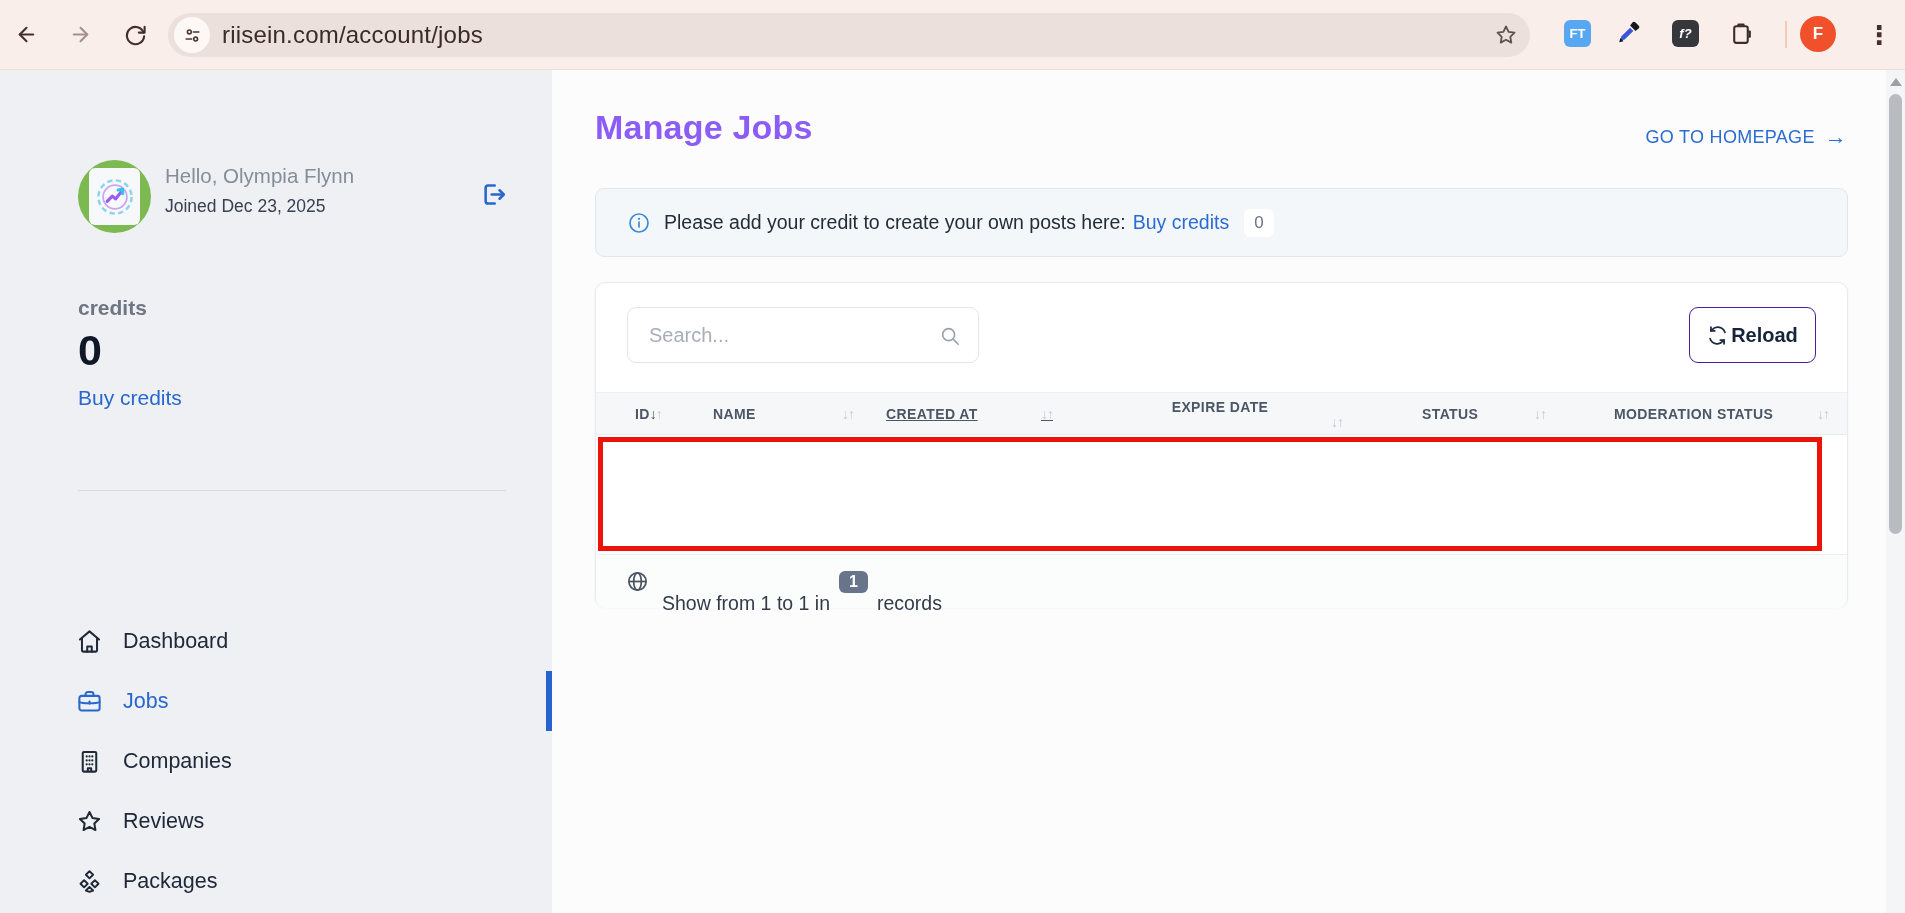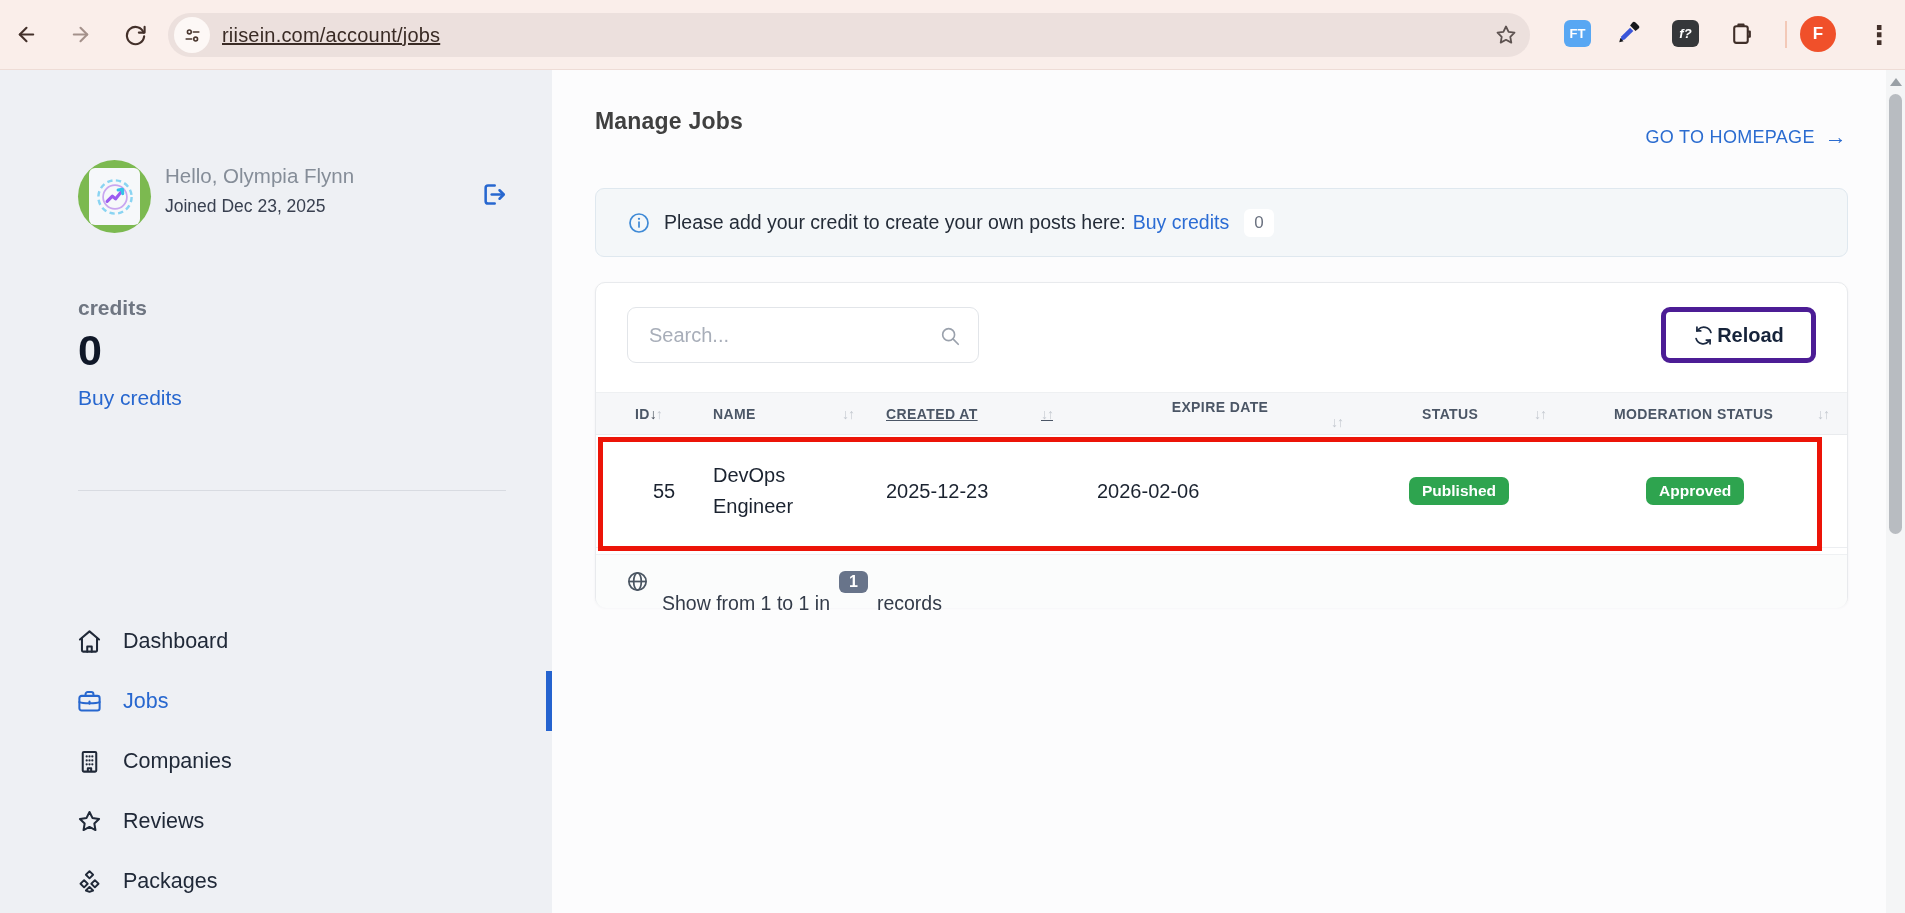--- a/index.html
+++ b/index.html
@@ -10,21 +10,21 @@
   
   .toolbar { position:absolute; left:0; top:0; width:1905px; height:70px; background:#faeeea; border-bottom:1px solid #eedcd6; z-index:30; }
   .tbtn { position:absolute; width:40px; height:40px; top:14px; display:flex; align-items:center; justify-content:center; border-radius:50%; color:#43302a; cursor:pointer; }
   .tbtn svg { width:23px; height:23px; }
   .btn-back { left:6px; }
   .btn-fwd { left:60px; color:#a4918b; }
   .btn-reload { left:115px; }
   .urlbar { position:absolute; left:168px; top:13px; width:1362px; height:44px; background:#ece0dd; border-radius:22px; display:flex; align-items:center; padding:0 12px 0 6px; }
   .site-chip { width:36px; height:36px; border-radius:50%; background:#fdf8f6; display:flex; align-items:center; justify-content:center; color:#4a372f; margin-right:12px; flex:none; }
   .site-chip svg { width:19px; height:19px; }
-  .url-text { font-size:20px; color:#3a2b25; letter-spacing:.2px;text-decoration:underline; }
+  .url-text { font-size:24px; color:#3a2b25; letter-spacing:.2px; }
   .star { margin-left:auto; color:#5d5250; display:flex; }
   .star svg { width:24px; height:24px; }
   .ext-badge { position:absolute; top:20px; width:27px; height:27px; border-radius:6px; color:#fff; font-weight:700; font-size:13px; display:flex; align-items:center; justify-content:center; cursor:pointer; }
   .ext-fonts { left:1564px; background:#58a7f3; }
   .ext-whatfont { left:1672px; background:#35373a; font-style:italic; }
   .ext-eyedrop { position:absolute; left:1612px; top:15px; width:34px; height:34px; display:flex; align-items:center; justify-content:center; color:#17181c; cursor:pointer; }
   .ext-eyedrop svg { width:26px; height:26px; }
   .ext-puzzle { position:absolute; left:1724px; top:16px; width:34px; height:34px; display:flex; align-items:center; justify-content:center; color:#3f2e28; cursor:pointer; }
   .ext-puzzle svg { width:25px; height:25px; }
   .tb-divider { position:absolute; left:1785px; top:21px; width:2px; height:27px; background:#f3c9b8; }
@@ -50,37 +50,37 @@
   .side-divider { position:absolute; left:78px; top:420px; width:428px; height:1px; background:#d8dbe1; }
   .nav { position:absolute; left:76px; top:541px; width:420px; }
   .nav-item { height:60px; display:flex; align-items:center; gap:20px; color:#202938; cursor:pointer; }
   .nav-item svg { width:27px; height:27px; flex:none; }
   .nav-label { font-size:21.5px; font-weight:500; }
   .nav-item.active { color:#2767cf; }
   .active-bar { position:absolute; right:0; top:601px; width:6px; height:60px; background:#2563cf; }
 
   
   .main { position:absolute; left:552px; top:0; width:1353px; height:843px; background:#fcfcfd; }
-  .page-title { position:absolute; left:43px; top:38px; font-size:23px; font-weight:700; color:#404040; letter-spacing:.2px; }
+  .page-title { position:absolute; left:43px; top:38px; font-size:34px; font-weight:700; color:#8b5cf6; letter-spacing:.2px; }
   .homepage-link { position:absolute; right:58px; top:56px; display:flex; align-items:center; gap:10px; color:#2b6cd0; font-size:18px; font-weight:500; letter-spacing:.3px; cursor:pointer; }
   .homepage-arrow { font-size:22px; line-height:1; }
 
   .banner { position:absolute; left:43px; top:118px; width:1253px; height:69px; background:#f4f7f9; border:1px solid #dfe8ef; border-radius:9px; display:flex; align-items:center; padding-left:31px; }
   .info-ic { width:24px; height:24px; color:#3f8ad6; flex:none; margin-right:13px; display:flex; }
   .info-ic svg { width:24px; height:24px; }
   .banner-text { font-size:19.5px; color:#242c38; }
   .banner-link { font-size:19.5px; color:#2b6cd4; margin-left:7px; cursor:pointer; }
   .banner-count { margin-left:15px; background:#fff; border-radius:6px; padding:4px 10px; font-size:17px; color:#6b7280; }
 
   .card { position:absolute; left:43px; top:212px; width:1253px; height:325px; background:#fff; border:1px solid #e8eaed; border-radius:10px; box-shadow:0 1px 3px rgba(20,30,50,.05); }
   .search-box { position:absolute; left:31px; top:24px; width:352px; height:56px; border:1px solid #e2e5e9; border-radius:9px; background:#fff; }
   .search-box input { width:100%; height:100%; border:none; outline:none; background:transparent; padding:0 52px 0 21px; font-size:20px; color:#333; font-family:inherit; }
   .search-box input::placeholder { color:#a8aeb9; }
   .search-ic { position:absolute; right:17px; top:17px; width:22px; height:22px; color:#9aa1ac; }
-  .reload-btn { position:absolute; right:31px; top:24px; width:155px; height:56px; border:5px solid #4c1d95; border-radius:9px; background:#fff; display:flex; align-items:center; justify-content:center; gap:3px; cursor:pointer; }
+  .reload-btn { position:absolute; right:31px; top:24px; width:127px; height:56px; border:1px solid #4c1d95; border-radius:9px; background:#fff; display:flex; align-items:center; justify-content:center; gap:3px; cursor:pointer; }
   .reload-btn svg { width:21px; height:21px; color:#1c2a42; }
   .reload-label { font-size:20px; font-weight:600; color:#16233a; }
 
   .thead { position:absolute; left:0; top:109px; width:100%; height:43px; background:#f6f7f9; border-top:1px solid #eef0f2; border-bottom:1px solid #e9ebee; display:flex; align-items:center; padding-left:39px; }
   .th { display:flex; align-items:center; font-size:14px; font-weight:700; color:#4b5666; letter-spacing:.4px; }
   .c1 { width:78px; } .c2 { width:173px; } .c3 { width:211px; } .c4 { width:325px;flex-direction:column; } .c5 { width:192px; } .c6 { flex:1; }
   .th.c1 { }
   .th .sort { margin-left:auto; }
   .th.c1 .sort { margin-left:0; }
   .th.c2 { padding-right:32px; } .th.c3 { padding-right:44px;text-decoration:underline; } .th.c4 { padding-right:79px; } .th.c5 { padding-right:68px; } .th.c6 { padding-right:18px; }
@@ -319,28 +319,20 @@
           </div>
           <div class="th c6">
             <span>MODERATION STATUS</span>
             <span class="sort">
                 <span class="dn">↓</span>
                 <span class="up">↑</span>
               </span>
           </div>
         </div>
 
-        <div class="trow">
-          <div class="td c1">55</div>
-          <div class="td c2"><span class="name-wrap">DevOps Engineer</span></div>
-          <div class="td c3">2025-12-23</div>
-          <div class="td c4">2026-02-06</div>
-          <div class="td c5"><span class="badge status">Published</span></div>
-          <div class="td c6"><span class="badge moderation">Approved</span></div>
-        </div>
 
         <div class="tfoot">
           <span class="globe-ic">
             <svg viewBox="0 0 24 24" fill="none" stroke="currentColor" stroke-width="1.8">
                 <circle cx="12" cy="12" r="9"></circle>
                 <path d="M3 12h18"></path>
                 <ellipse cx="12" cy="12" rx="4" ry="9"></ellipse>
               </svg>
           </span>
           <span class="foot-text">Show from 1 to 1 in</span>

